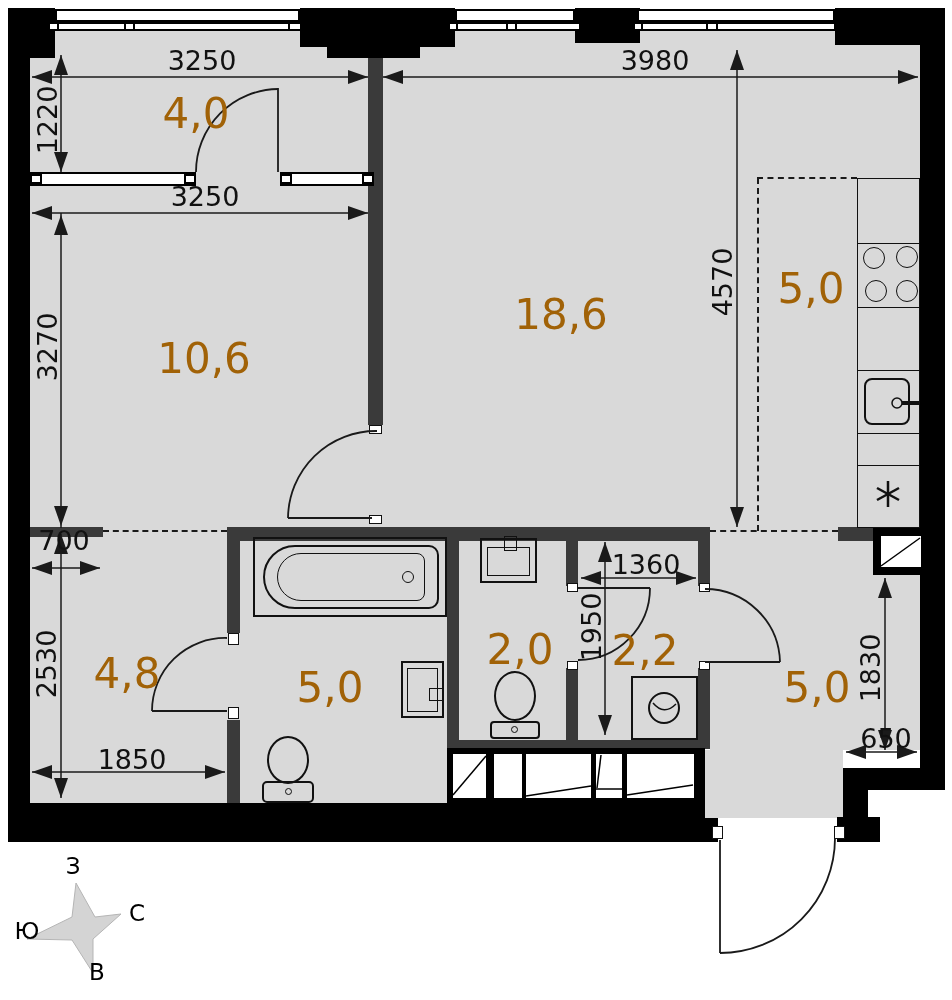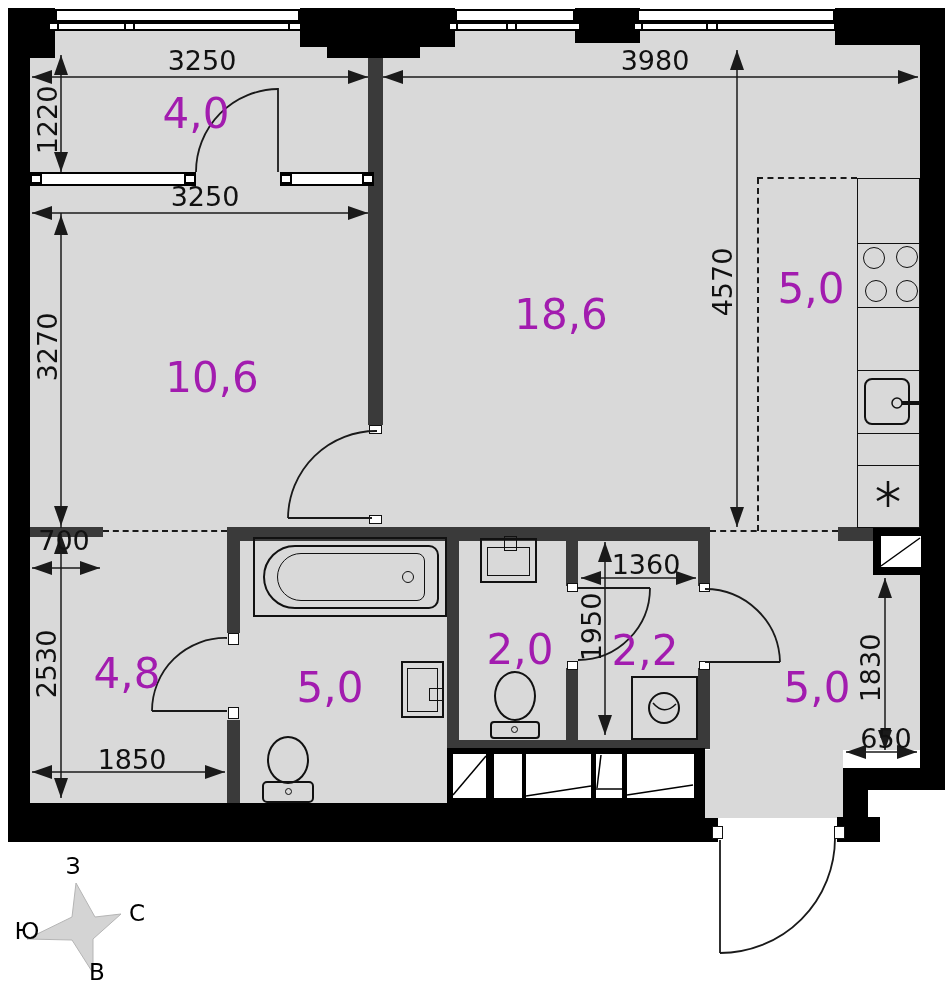--- a/index.html
+++ b/index.html
@@ -9,21 +9,21 @@
   .floor{position:absolute;background:#d9d9d9;}
   .wall{position:absolute;background:#000;}
   .part{position:absolute;background:#3a3a3a;}
   .win{position:absolute;background:#fff;border:2px solid #000;box-sizing:border-box;}
   .hinge{position:absolute;background:#fff;border:1.5px solid #111;box-sizing:border-box;}
   .fx{position:absolute;border:2px solid #111;box-sizing:border-box;background:transparent;}
   .fx-thin{position:absolute;border:1.5px solid #111;box-sizing:border-box;background:transparent;}
   .dash-h{position:absolute;height:0;border-top:2px dashed #1a1a1a;}
   .dash-v{position:absolute;width:0;border-left:2px dashed #1a1a1a;}
   .shaftbox{position:absolute;background:#fff;border:1.5px solid #000;box-sizing:border-box;}
-  .rlabel{position:absolute;font-size:42px;color:#a21caf;transform:translate(-50%,-50%);white-space:nowrap;}
+  .rlabel{position:absolute;font-size:42px;color:#a16207;transform:translate(-50%,-50%);white-space:nowrap;}
   .dlabel{position:absolute;font-size:27px;color:#111;transform:translate(-50%,-50%);white-space:nowrap;}
   .dlabel.rot{transform:translate(-50%,-50%) rotate(-90deg);}
   .clabel{position:absolute;font-size:23px;color:#000;transform:translate(-50%,-50%);}
   svg.overlay{position:absolute;left:0;top:0;pointer-events:none;}
   .burner{position:absolute;border:1.5px solid #111;border-radius:50%;box-sizing:border-box;}
 </style>
 </head>
 <body>
 
 <div id="plan">
@@ -224,21 +224,21 @@
         <line x1="877" y1="488" x2="899" y2="500"></line>
         <line x1="877" y1="500" x2="899" y2="488"></line>
       </g>
       <path d="M 653 703 q 11 13 23 1" stroke="#111" stroke-width="1.5" fill="none"></path>
     </g>
 
     <polygon points="76,883 95,917 121,914 93,939 93,973 72,940 27,939 72,917" fill="#d4d4d4" stroke="#b5b5b5" stroke-width="1"></polygon>
   </svg>
 
   <div class="rlabel" style="left:196px;top:113px;">4,0</div>
-  <div class="rlabel" style="left:212px;top:358px;margin-top:19px;">10,6</div>
+  <div class="rlabel" style="left:204px;top:358px;">10,6</div>
   <div class="rlabel" style="left:561px;top:314px;">18,6</div>
   <div class="rlabel" style="left:811px;top:288px;">5,0</div>
   <div class="rlabel" style="left:127px;top:673px;">4,8</div>
   <div class="rlabel" style="left:330px;top:687px;">5,0</div>
   <div class="rlabel" style="left:520px;top:649px;">2,0</div>
   <div class="rlabel" style="left:645px;top:650px;">2,2</div>
   <div class="rlabel" style="left:817px;top:687px;">5,0</div>
 
   <div class="dlabel" style="left:202px;top:60px;">3250</div>
   <div class="dlabel" style="left:655px;top:60px;">3980</div>

